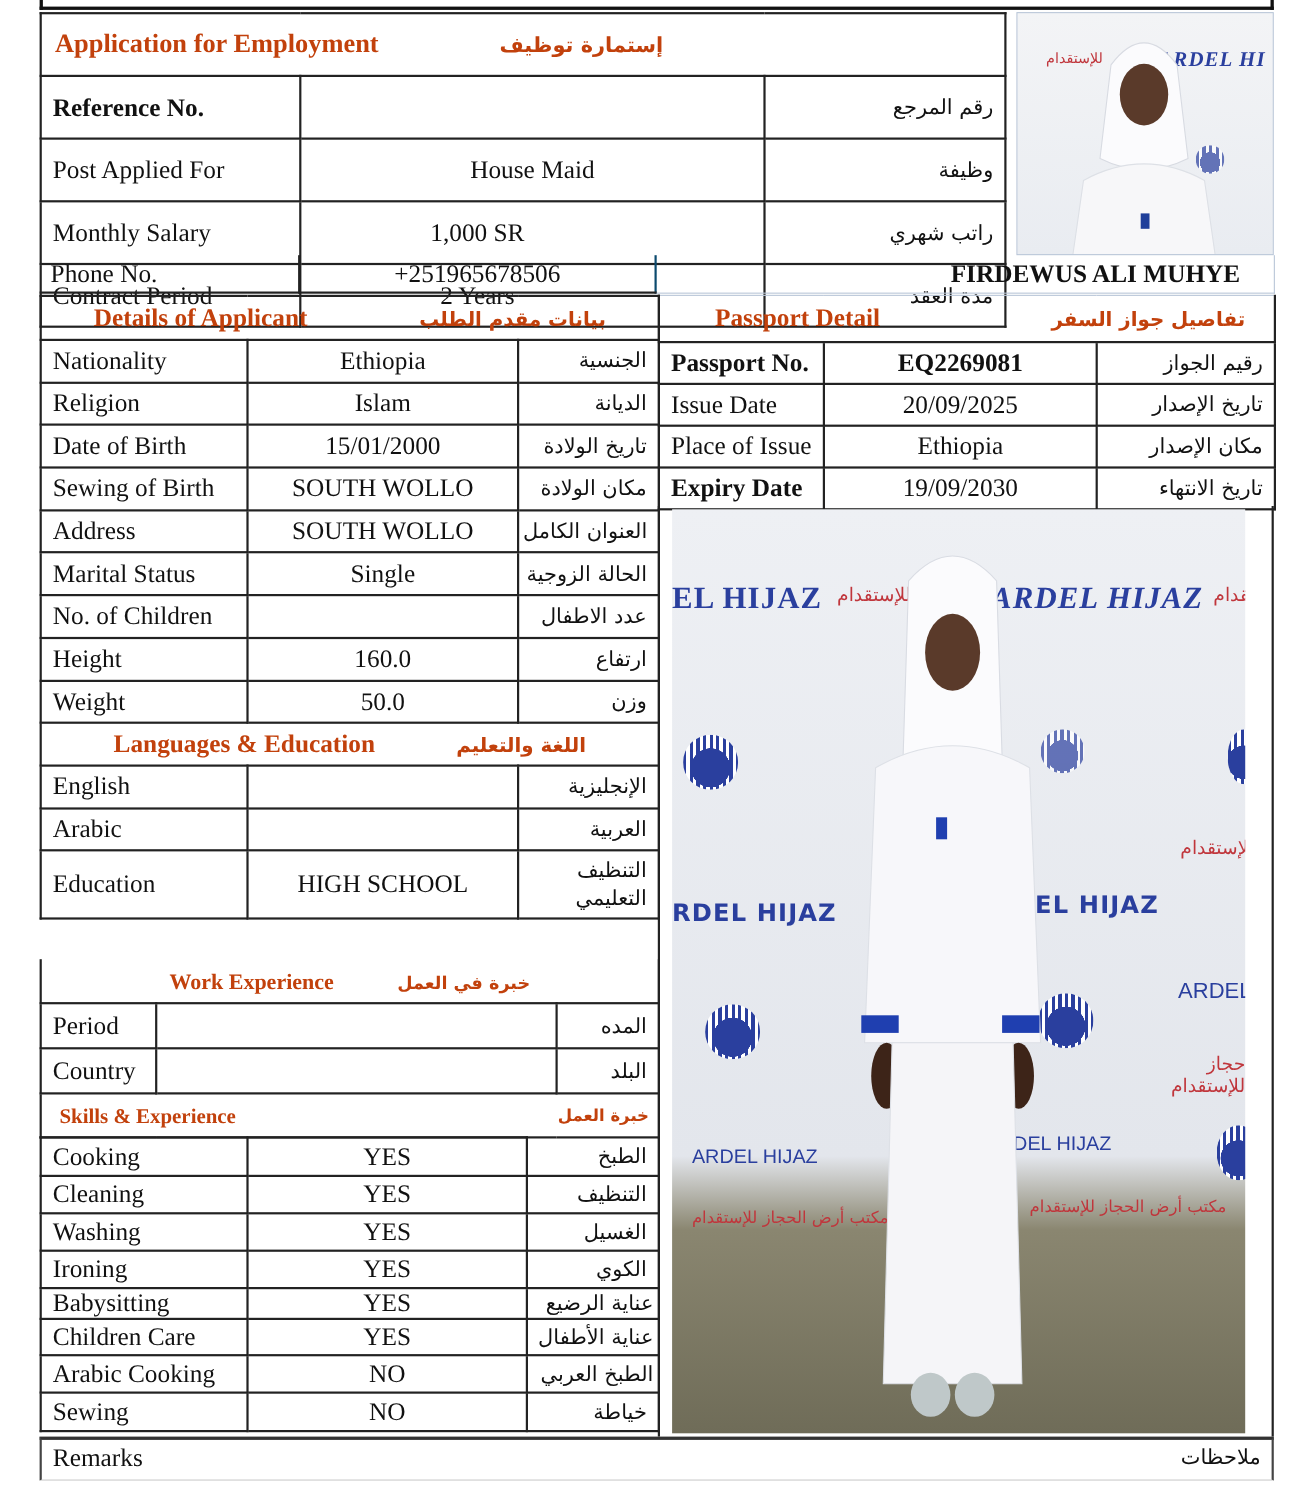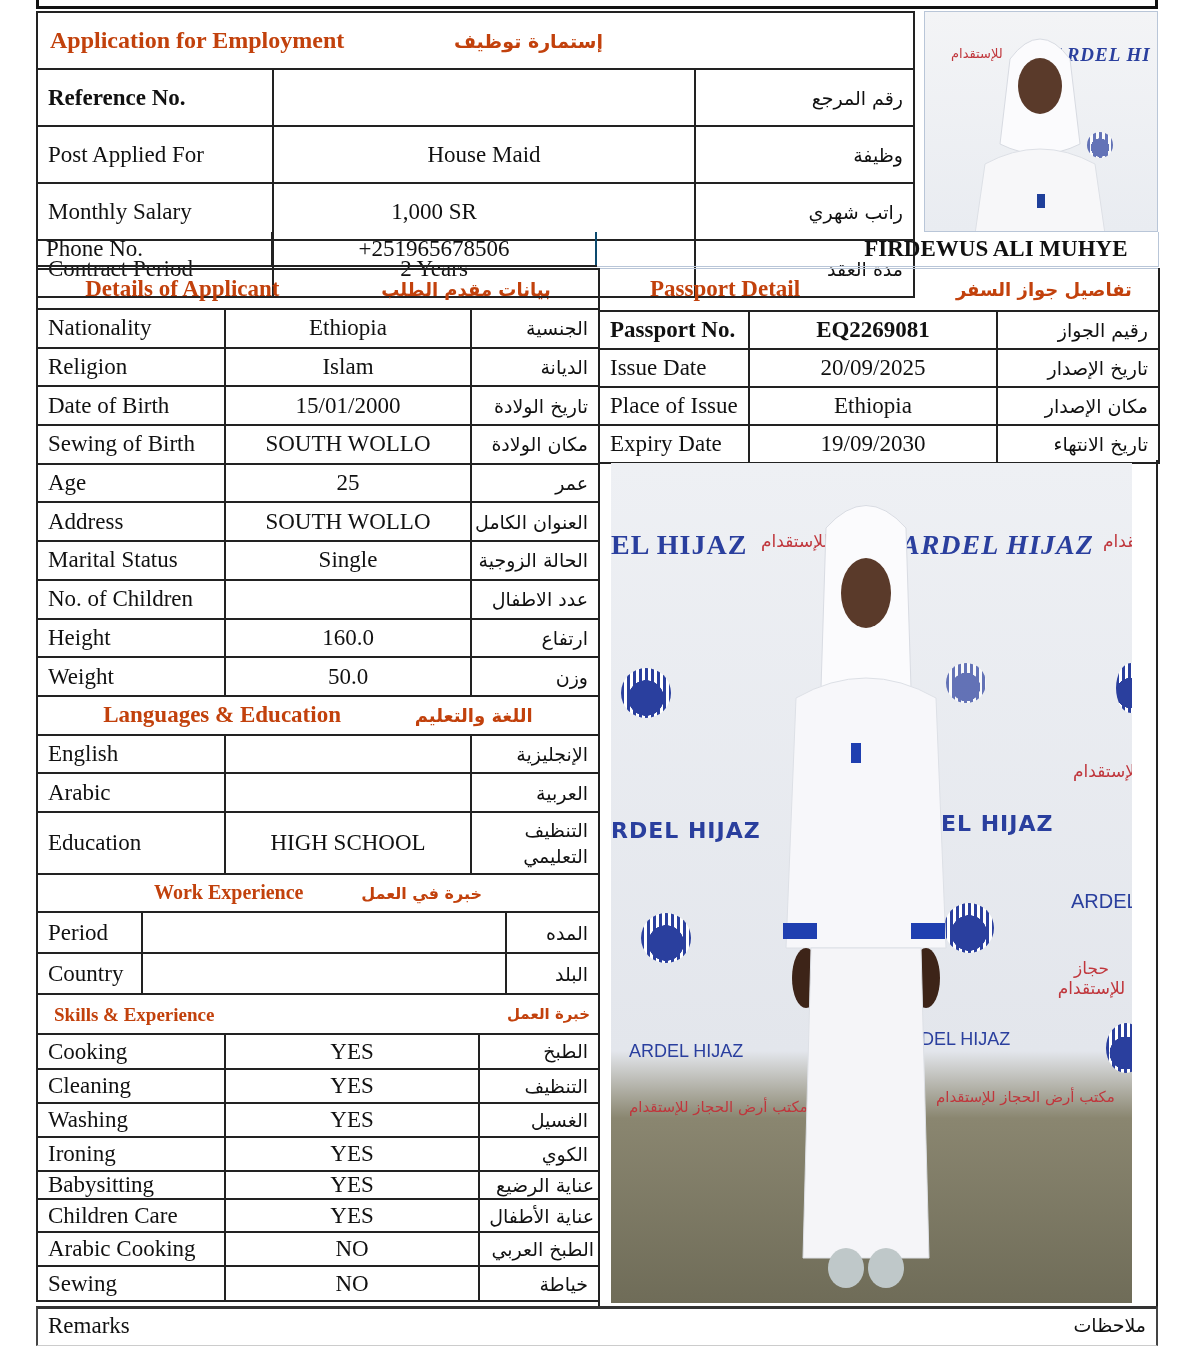--- a/index.html
+++ b/index.html
@@ -42,21 +42,21 @@
 
   
   .photo-frame { left: 598px; top: 460px; width: 560px; height: 846px; border-left: 2px solid #222; border-right: 2px solid #222; }
   .photo { left: 611px; top: 463px; width: 521px; height: 840px; background: linear-gradient(180deg,#eef0f4 0%,#e3e6ec 70%,#8a8670 78%,#6f6c58 100%); overflow: hidden; }
 
   
   .remarks { left: 36px; top: 1306px; width: 1122px; height: 40px; border-top: 3px solid #333; border-left: 2px solid #444; border-right: 2px solid #444; border-bottom: 1px solid #ccc; }
 
   .banner-text { position: absolute; font-family: "Liberation Serif", serif; font-weight: bold; color: #2a3f9e; font-size: 28px; letter-spacing: 1px; }
   .banner-sans { position: absolute; font-family: "Liberation Sans", sans-serif; color: #2a3f9e; font-size: 20px; }
-  .banner-ar { position: absolute; font-family: "DejaVu Sans", sans-serif; color: #c0363c; font-size: 17px; direction: rtl; text-align: center; }
+  .banner-ar { position: absolute; font-family: "DejaVu Sans", sans-serif; color: #c0363c; font-size: 17px; direction: rtl; }
   .globe { position: absolute; width: 50px; height: 50px; border-radius: 50%; background: radial-gradient(circle at 50% 60%, #2a3f9e 0 45%, transparent 46%), repeating-linear-gradient(90deg,#2a3f9e 0 3px,#ffffff 3px 6px); }
   .person { position: absolute; }
 </style>
 </head>
 <body>
 
 <div class="abs topbar"></div>
 
 <table class="abs hdr">
   <colgroup>
@@ -148,25 +148,20 @@
     <td>Date of Birth</td>
     <td class="c">15/01/2000</td>
     <td class="ar">تاريخ الولادة</td>
   </tr>
   <tr>
     <td>Sewing of Birth</td>
     <td class="c">SOUTH WOLLO</td>
     <td class="ar">مكان الولادة</td>
   </tr>
   <tr>
-    <td>Age</td>
-    <td class="c">25</td>
-    <td class="ar">عمر</td>
-  </tr>
-  <tr>
     <td>Address</td>
     <td class="c">SOUTH WOLLO</td>
     <td class="ar">العنوان الكامل</td>
   </tr>
   <tr>
     <td>Marital Status</td>
     <td class="c">Single</td>
     <td class="ar">الحالة الزوجية</td>
   </tr>
   <tr>
@@ -315,21 +310,21 @@
     <td style="padding:0 6px 0 10px;">Issue Date</td>
     <td class="c">20/09/2025</td>
     <td class="r ar">تاريخ الإصدار</td>
   </tr>
   <tr>
     <td style="padding:0 6px 0 10px;">Place of Issue</td>
     <td class="c">Ethiopia</td>
     <td class="r ar">مكان الإصدار</td>
   </tr>
   <tr>
-    <td style="padding:0 6px 0 10px;">Expiry Date</td>
+    <td style="padding:0 6px 0 10px;font-weight:bold;">Expiry Date</td>
     <td class="c">19/09/2030</td>
     <td class="r ar">تاريخ الانتهاء</td>
   </tr>
 </tbody>
   </table>
 
 <div class="abs photo-frame"></div>
 <div class="abs photo">
   <span class="banner-text" style="left:0; top:66px;">EL HIJAZ</span>
   <span class="banner-ar" style="left:150px; top:68px;">للإستقدام</span>

